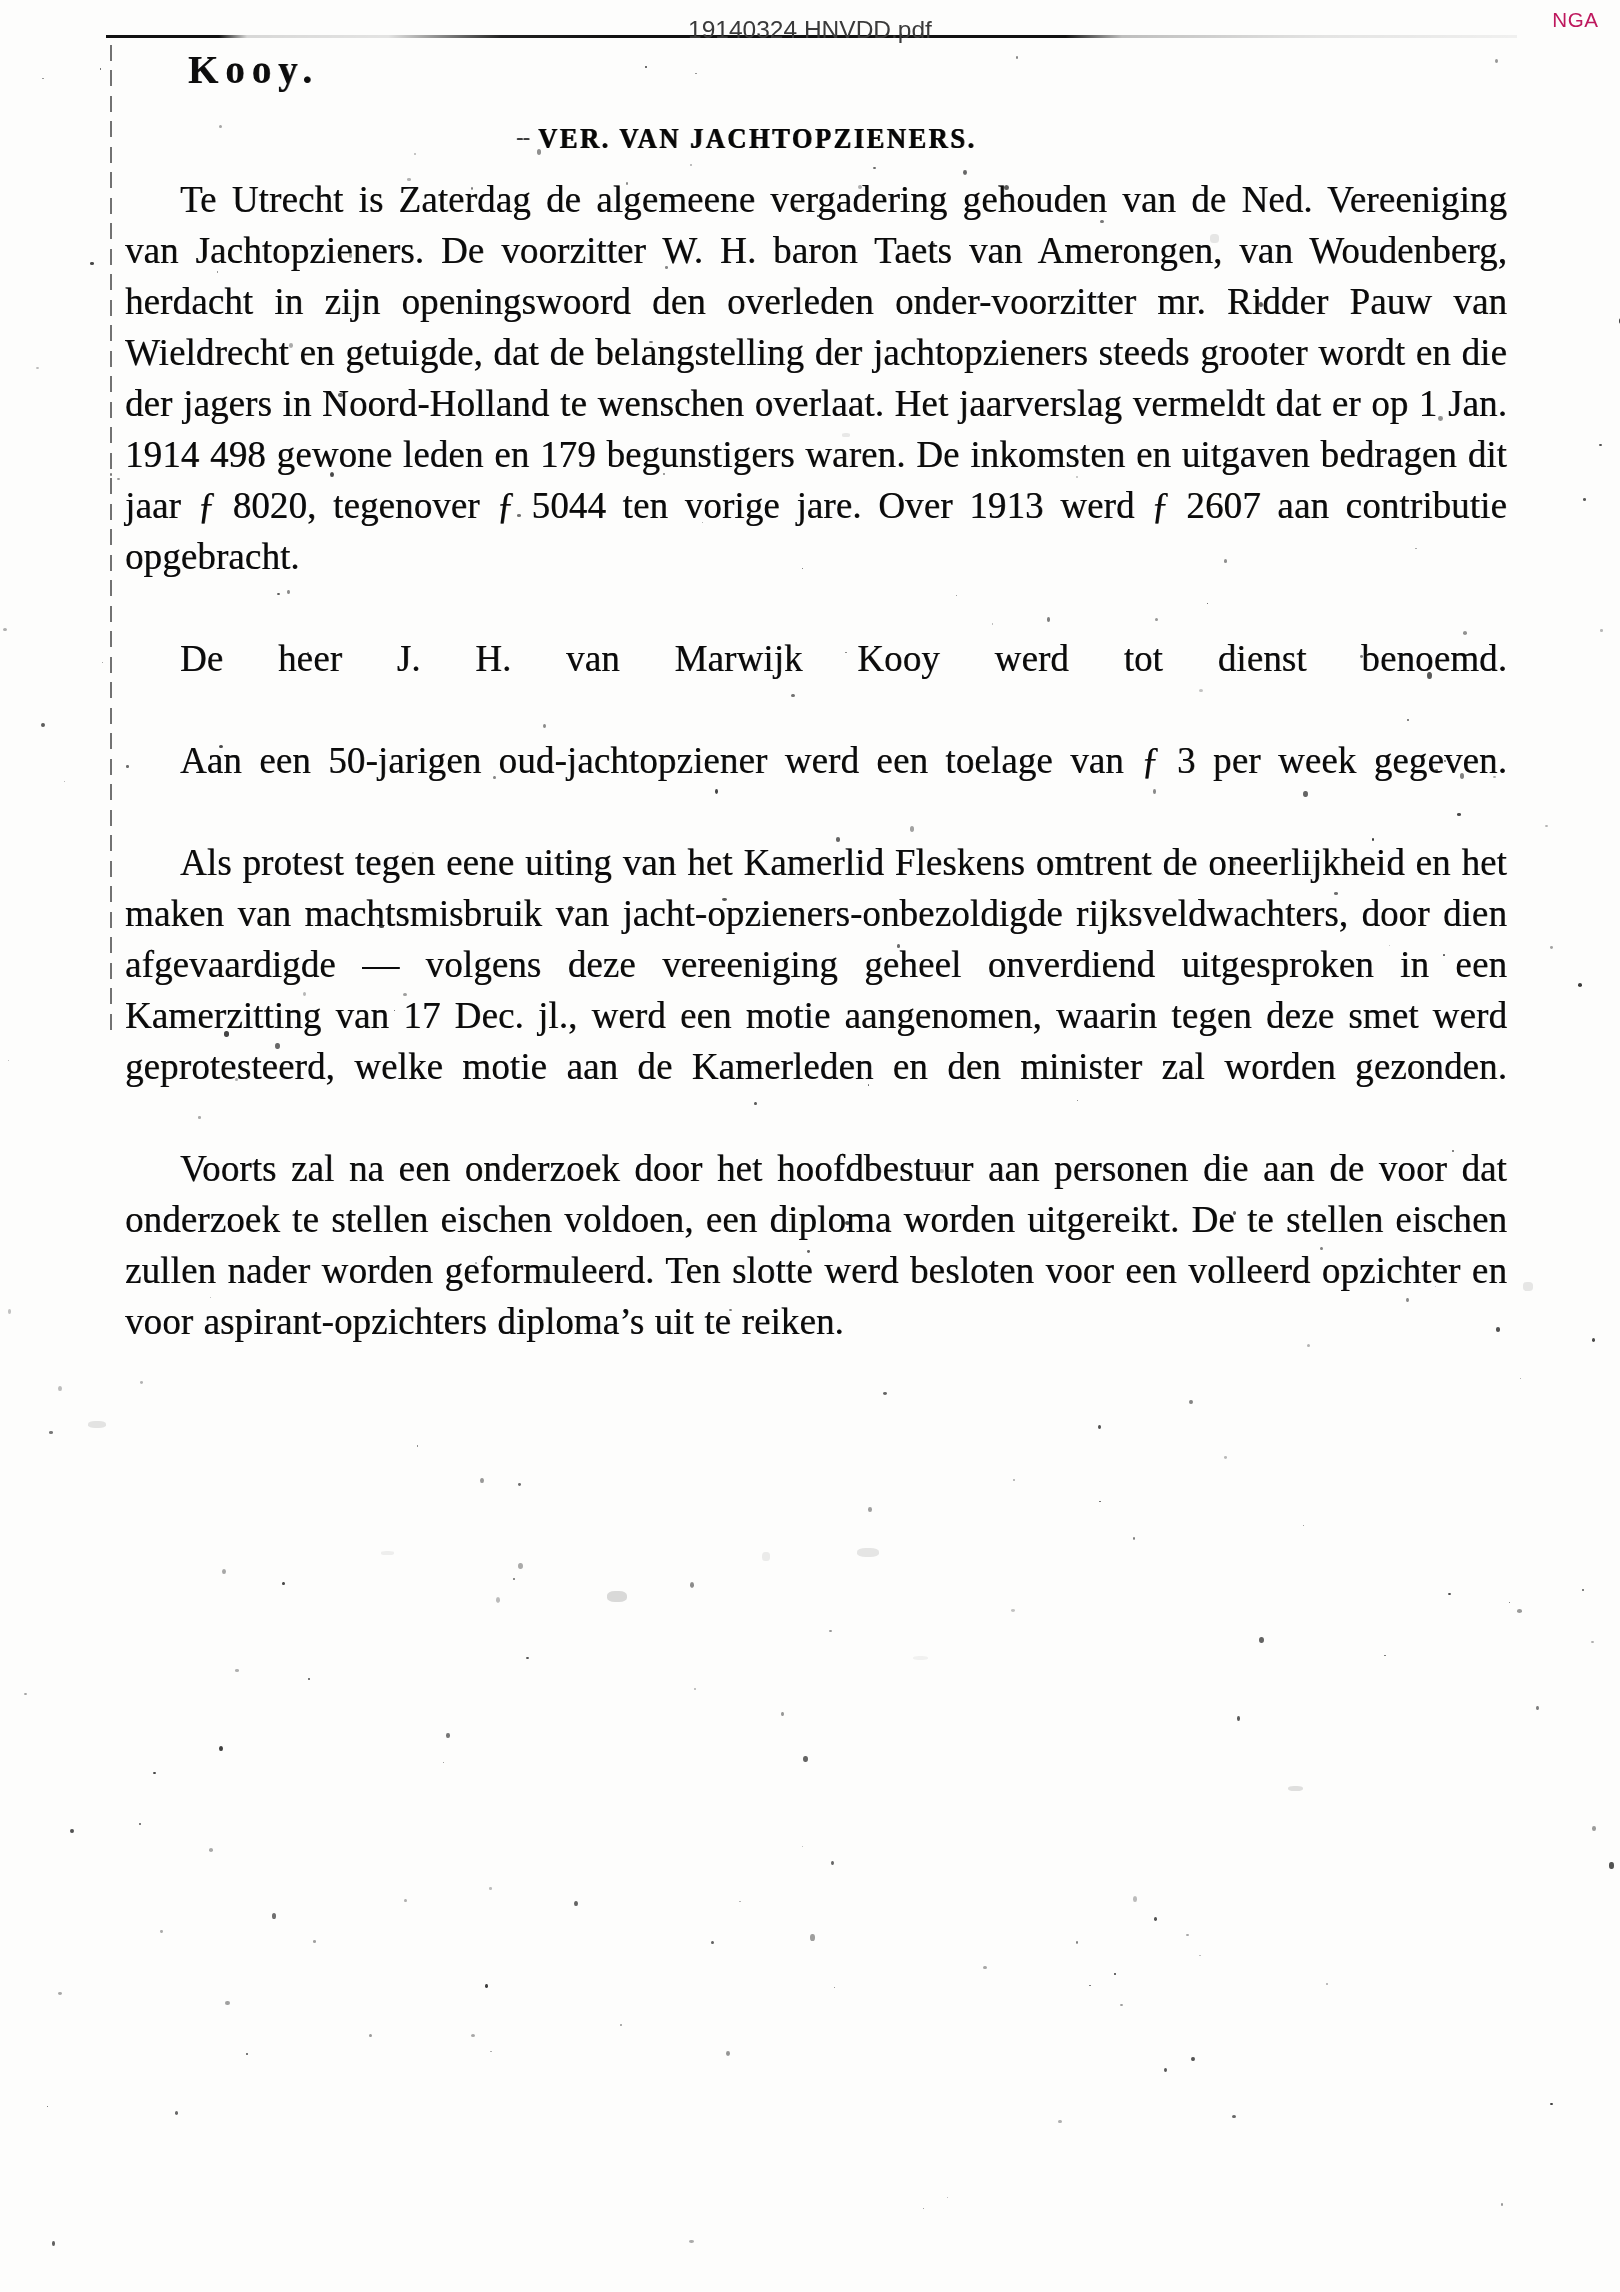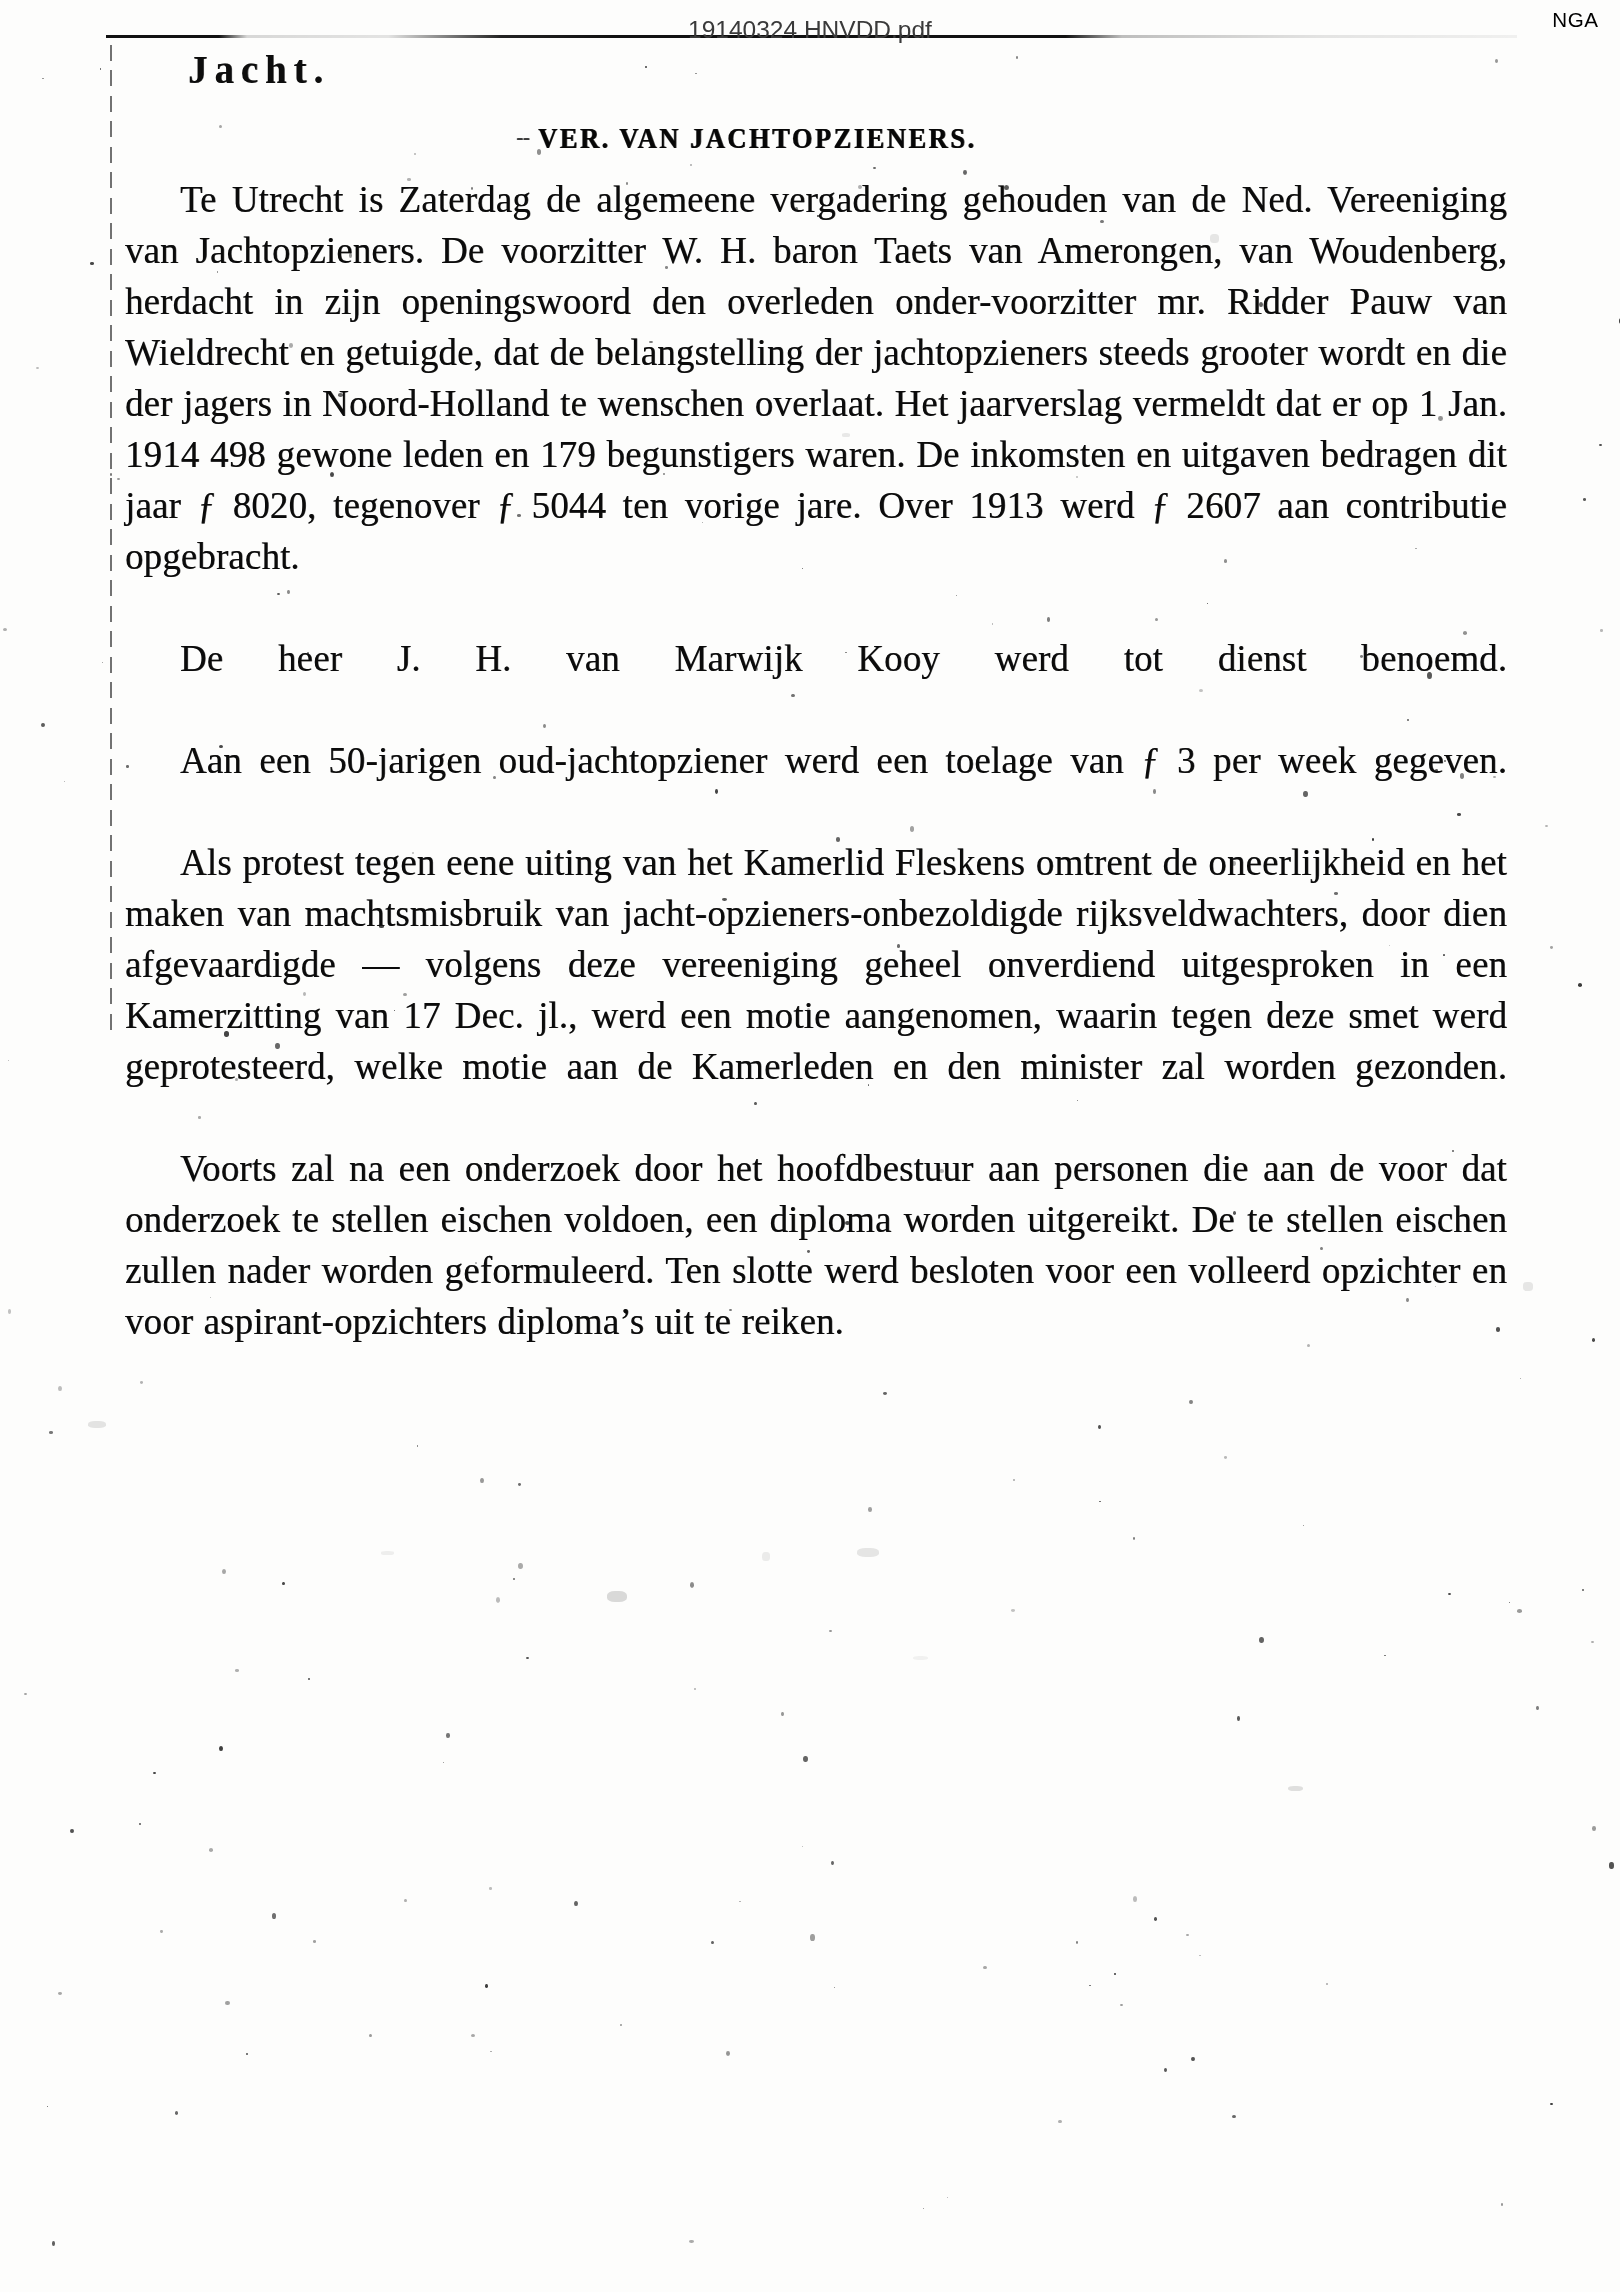--- a/index.html
+++ b/index.html
@@ -27,21 +27,21 @@
   }
 
   
   .archive-stamp {
     position: absolute;
     top: 7.8px;
     right: 21.6px;
     font-family: "Liberation Sans", "DejaVu Sans", sans-serif;
     font-size: 20.6px;
     letter-spacing: 0.5px;
-    color: #000000;
+    color: #be185d;
   }
 
   
   .pdf-filename {
     position: absolute;
     top: 15.7px;
     left: 0;
     width: 1620px;
     text-align: center;
     font-family: "Liberation Sans", "DejaVu Sans", sans-serif;
@@ -158,21 +158,21 @@
 <div class="page">
 
   <div class="archive-stamp">NGA</div>
 
   <div class="rule-top"></div>
 
   <div class="pdf-filename">19140324 HNVDD.pdf</div>
 
   <div class="rule-left"></div>
 
-  <div class="section-title">Jacht.</div>
+  <div class="section-title">Kooy.</div>
 
   <div class="sub-title">
     <span class="lead-dashes">--</span>
     <span>VER. VAN JACHTOPZIENERS.</span>
   </div>
 
   <div class="body-col">
     <p>Te Utrecht is Zaterdag de algemeene vergadering gehouden van de Ned. Vereeniging van Jachtopzieners. De voorzitter W. H. baron Taets van Amerongen, van Woudenberg, herdacht in zijn openingswoord den overleden onder-voorzitter mr. Ridder Pauw van Wieldrecht en getuigde, dat de belangstelling der jachtopzieners steeds grooter wordt en die der jagers in Noord-Holland te wenschen overlaat. Het jaarverslag vermeldt dat er op 1 Jan. 1914 498 gewone leden en 179 begunstigers waren. De inkomsten en uitgaven bedragen dit jaar ƒ 8020, tegenover ƒ 5044 ten vorige jare. Over 1913 werd ƒ 2607 aan contributie opgebracht.</p>
     <p>De heer J. H. van Marwijk Kooy werd tot dienst benoemd.</p>
     <p>Aan een 50-jarigen oud-jachtopziener werd een toelage van ƒ 3 per week gegeven.</p>

